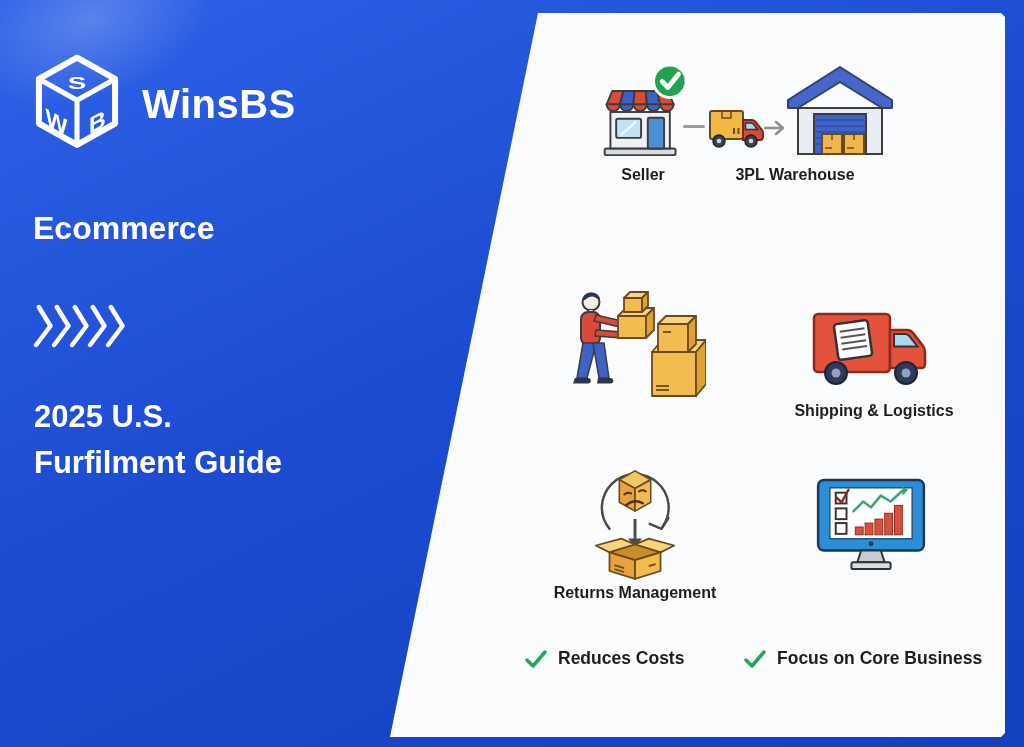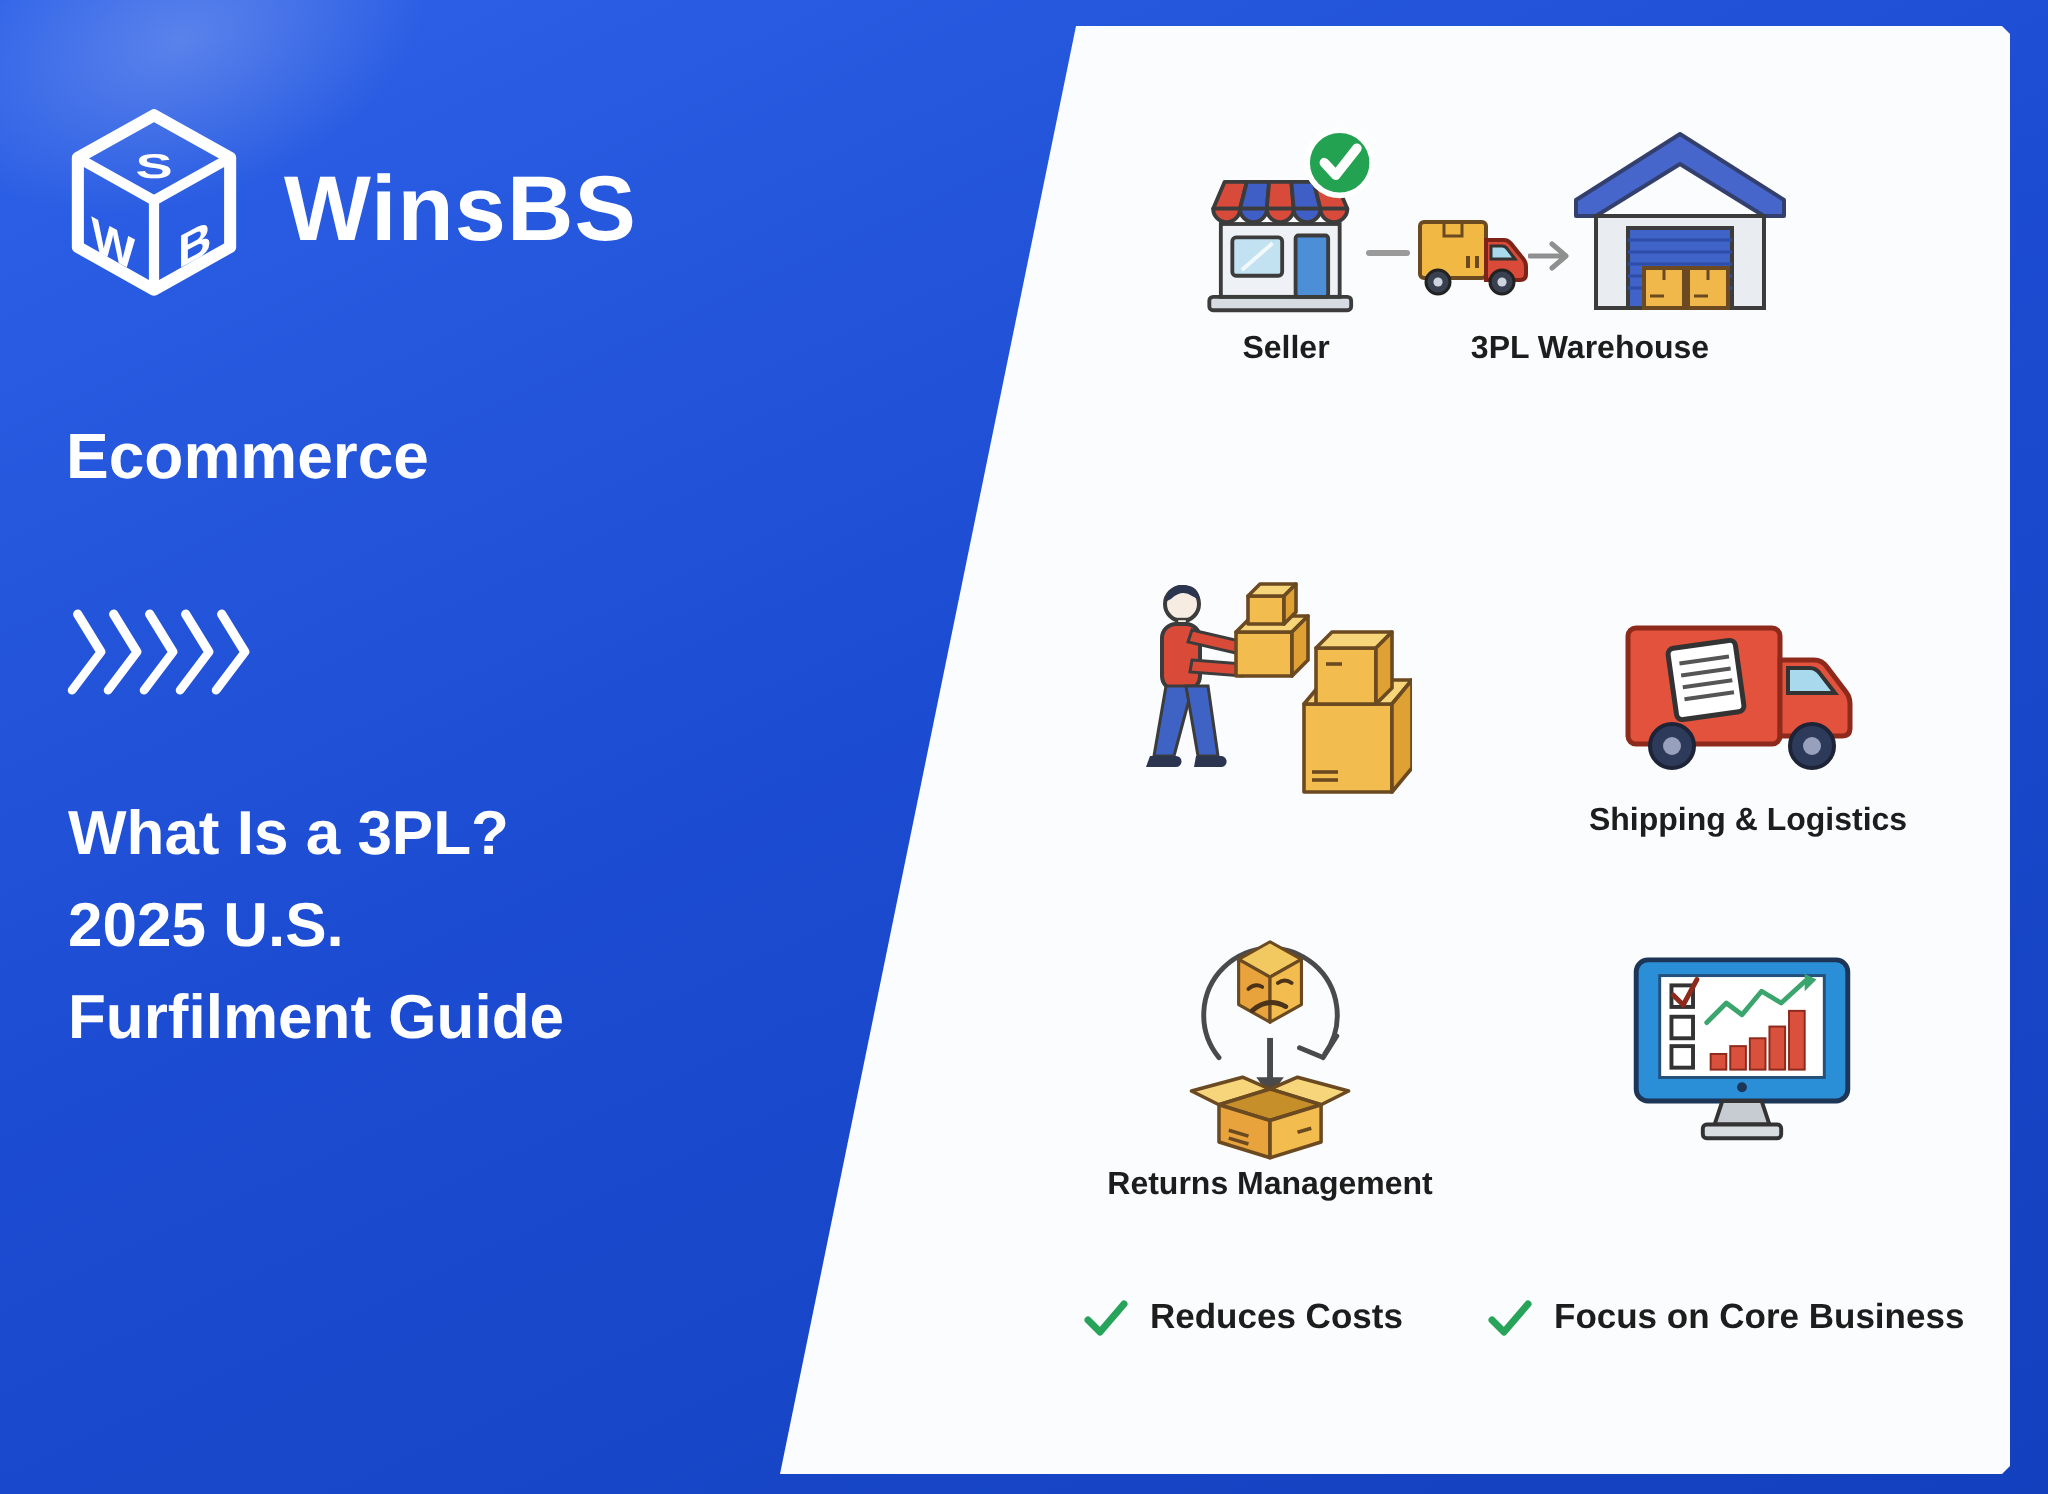--- a/index.html
+++ b/index.html
@@ -18,21 +18,21 @@
     transform:rotate(-20deg);pointer-events:none;
   }
   .panel{
     position:absolute;left:385px;top:13px;width:620px;height:724px;
     background:var(--panel-white);
     clip-path:polygon(153px 0px, 616px 0px, 620px 4px, 620px 720px, 616px 724px, 5px 724px);
   }
   .abs{position:absolute;}
   
   .brand-row{left:30px;top:52px;display:flex;align-items:center;gap:18px;}
-  .brand-name{color:#fff;font-size:46px;font-weight:700;letter-spacing:.5px;}
+  .brand-name{color:#fff;font-size:40px;font-weight:700;letter-spacing:.5px;}
   .tagline{left:33px;top:210px;color:#fff;font-size:32px;font-weight:700;}
   .headline{left:34px;top:394px;color:#fff;font-size:31px;font-weight:700;line-height:46px;width:360px;}
   
   .item-label{
     position:absolute;transform:translateX(-50%);
     color:var(--text-dark);font-size:16px;font-weight:700;white-space:nowrap;
   }
   .benefit{position:absolute;display:flex;align-items:center;gap:11px;}
   .benefit .txt{color:var(--text-dark);font-size:17.5px;font-weight:700;white-space:nowrap;}
   svg{display:block;}
@@ -69,21 +69,20 @@
         <polyline points="6,3 19,22 6,41"></polyline>
         <polyline points="24,3 37,22 24,41"></polyline>
         <polyline points="42,3 55,22 42,41"></polyline>
         <polyline points="60,3 73,22 60,41"></polyline>
         <polyline points="78,3 91,22 78,41"></polyline>
       </g>
     </svg>
   </div>
 
   <div class="abs headline">
-    <div>What Is a 3PL?</div>
     <div>2025 U.S.</div>
     <div>Furfilment Guide</div>
   </div>
 
   <div class="abs" style="left:597px;top:62px;">
     <svg width="92" height="100" viewBox="0 0 96 104">
       <rect x="8" y="90" width="74" height="7" rx="2" fill="#d7dce2" stroke="#3c3c3c" stroke-width="2"></rect>
       <rect x="14" y="52" width="62" height="38" fill="#eef1f5" stroke="#3c3c3c" stroke-width="2"></rect>
       <rect x="20" y="59" width="26" height="20" rx="2" fill="#c2e2f2" stroke="#3c3c3c" stroke-width="2"></rect>
       <line x1="25" y1="76" x2="41" y2="62" stroke="#ffffff" stroke-width="2" opacity=".8"></line>
@@ -260,21 +259,21 @@
       <polyline points="38,34 48,24 56,30 66,18 76,24 88,13" fill="none" stroke="#3aa56c" stroke-width="2.5" stroke-linecap="round" stroke-linejoin="round"></polyline>
       <polygon points="88,9 94,12 88,18" fill="#3aa56c"></polygon>
       <circle cx="56" cy="67" r="2.5" fill="#1d3557"></circle>
       <path d="M46,74 h20 l4,12 h-28 z" fill="#c6ccd2" stroke="#333333" stroke-width="2"></path>
       <rect x="36" y="86" width="40" height="7" rx="2" fill="#d8dde2" stroke="#333333" stroke-width="2"></rect>
     </svg>
   </div>
 
   <div class="item-label" style="left:635px;top:584px;">Returns Management</div>
 
-  <div class="benefit" style="left:542px;top:648px;text-align:center;">
+  <div class="benefit" style="left:525px;top:648px;text-align:center;">
     <span>
       <svg width="22" height="20" viewBox="0 0 22 20">
         <polyline points="2,11 8,17 20,3" fill="none" stroke="#27a35a" stroke-width="3.5" stroke-linecap="round" stroke-linejoin="round"></polyline>
       </svg>
     </span>
     <span class="txt">Reduces Costs</span>
   </div>
 
   <div class="benefit" style="left:744px;top:648px;">
     <span>

